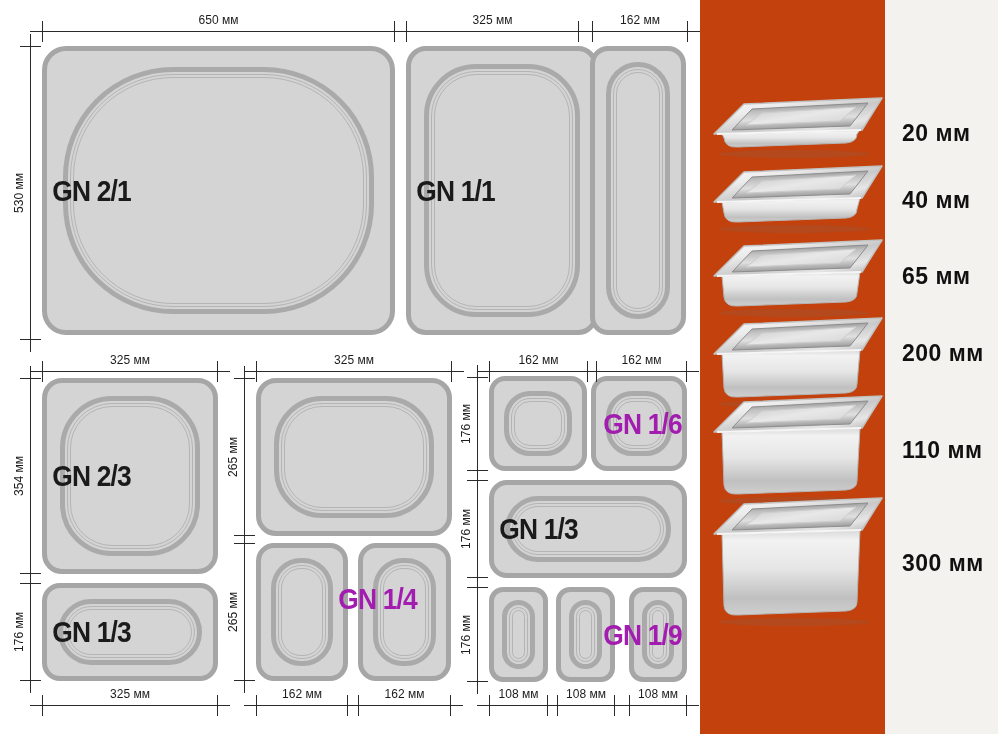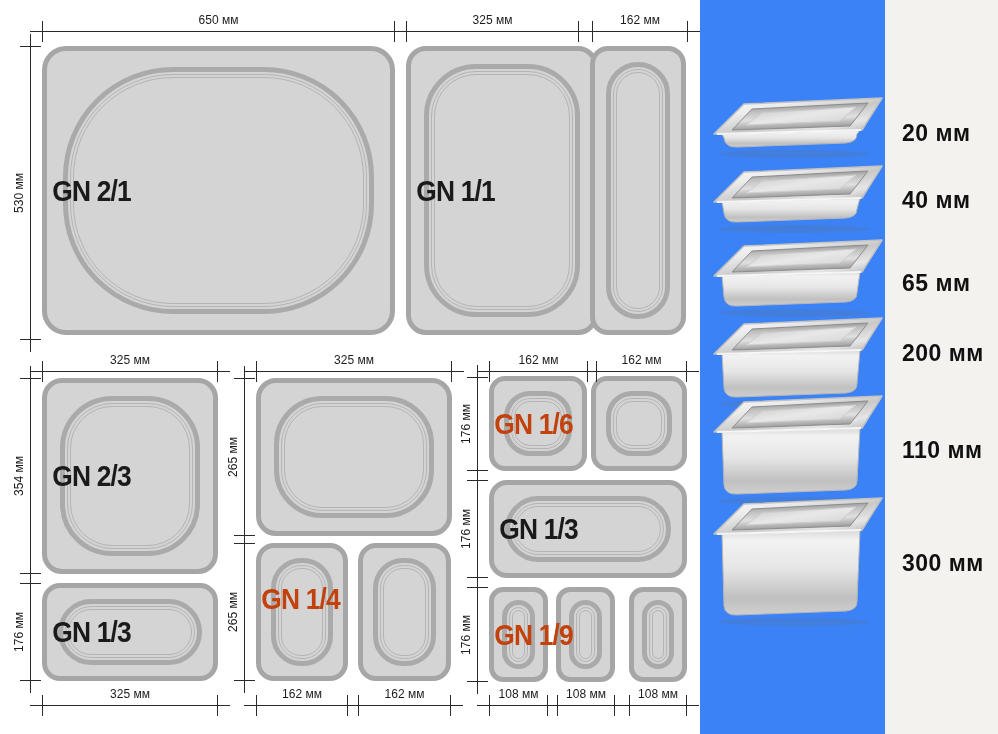--- a/index.html
+++ b/index.html
@@ -18,22 +18,22 @@
   }
   .thin{position:absolute;border:1px solid #b4b4b4;}
   .thin.t1{inset:2px;border-radius:calc(var(--rr,40px) - 7px);}
   .thin.t2{inset:5px;border-radius:calc(var(--rr,40px) - 10px);}
   .tlabel{
     position:absolute;inset:0;display:flex;align-items:center;justify-content:flex-start;
     font-weight:bold;color:#1a1a1a;font-size:30px;white-space:nowrap;
   }
   .tlabel.small{font-size:28px;}
   .olabel{
-    position:absolute;display:flex;align-items:center;justify-content:flex-start;
-    font-weight:bold;color:#c2410c;font-size:30px;white-space:nowrap;z-index:6;
+    position:absolute;display:flex;align-items:center;justify-content:flex-end;
+    font-weight:bold;color:#a21caf;font-size:30px;white-space:nowrap;z-index:6;
   }
   .cond{display:inline-block;transform:scaleX(.88);letter-spacing:-1px;}
   
   .hdim{position:absolute;height:1px;background:#2a2a2a;z-index:4;}
   .hdim::before{content:"";position:absolute;left:-12px;right:-12px;top:0;height:1px;background:#2a2a2a;}
   .hdim .tk{position:absolute;top:-10px;width:1px;height:21px;background:#2a2a2a;}
   .hdim .tkL{left:0;}
   .hdim .tkR{right:0;}
   .hdim .hlab{
     position:absolute;left:0;right:0;top:-17px;text-align:center;
@@ -43,21 +43,21 @@
   .vdim::before{content:"";position:absolute;top:-12px;bottom:-12px;left:0;width:1px;background:#2a2a2a;}
   .vdim .tk{position:absolute;left:-10px;height:1px;width:21px;background:#2a2a2a;}
   .vdim .tkT{top:0;}
   .vdim .tkB{bottom:0;}
   .vdim .vlab{
     position:absolute;top:50%;left:0;
     transform:translate(calc(-50% - 11px),-50%) rotate(-90deg);
     font-size:12px;color:#1c1c1c;line-height:12px;white-space:nowrap;
   }
   
-  .pans-panel{position:absolute;left:700px;top:0;width:298px;height:734px;background:#3b82f6;}
+  .pans-panel{position:absolute;left:700px;top:0;width:298px;height:734px;background:#c2410c;}
   .panel-strip{position:absolute;left:185px;top:0;width:113px;height:734px;background:#f4f2ee;}
   .pan-art{position:absolute;left:10px;width:178px;}
   .pan-depth{
     position:absolute;left:202px;width:92px;height:28px;line-height:28px;
     font-size:23px;font-weight:bold;color:#101010;letter-spacing:.5px;white-space:nowrap;
   }
 </style>
 </head>
 <body>
 
@@ -363,19 +363,19 @@
           <ellipse cx="84" cy="128" rx="76" ry="4" fill="#707070" opacity=".18"></ellipse>
           <path d="M12,40 L150,36 L147,108 Q147,116 136,117 L28,121 Q15,122 14,112 Z" fill="url(#gBody)" stroke="#b5b5b5" stroke-width="1"></path>
           <polygon points="4,40 34,10 172,4 152,36" fill="url(#gRim)" stroke="#c2c2c2" stroke-width="1.5" stroke-linejoin="round"></polygon>
           <polygon points="22,36 42,15 158,9 140,32" fill="url(#gOpen)" stroke="#8d8d8d" stroke-width="1" stroke-linejoin="round"></polygon>
           <polygon points="36,31 52,19 146,13 130,27" fill="url(#gFloor)" stroke="#cccccc" stroke-width="1" stroke-linejoin="round"></polygon>
           <line x1="7" y1="40" x2="151" y2="36" stroke="#ffffff" stroke-width="2" opacity=".85"></line>
         </svg></div>
 
     <div class="pan-depth" style="top:119px">20 мм</div>
     <div class="pan-depth" style="top:186px">40 мм</div>
-    <div class="pan-depth" style="top:269px">65 мм</div>
+    <div class="pan-depth" style="top:262px">65 мм</div>
     <div class="pan-depth" style="top:339px">200 мм</div>
     <div class="pan-depth" style="top:436px">110 мм</div>
     <div class="pan-depth" style="top:549px">300 мм</div>
   </div>
 
 </div>
 
 </body></html>

